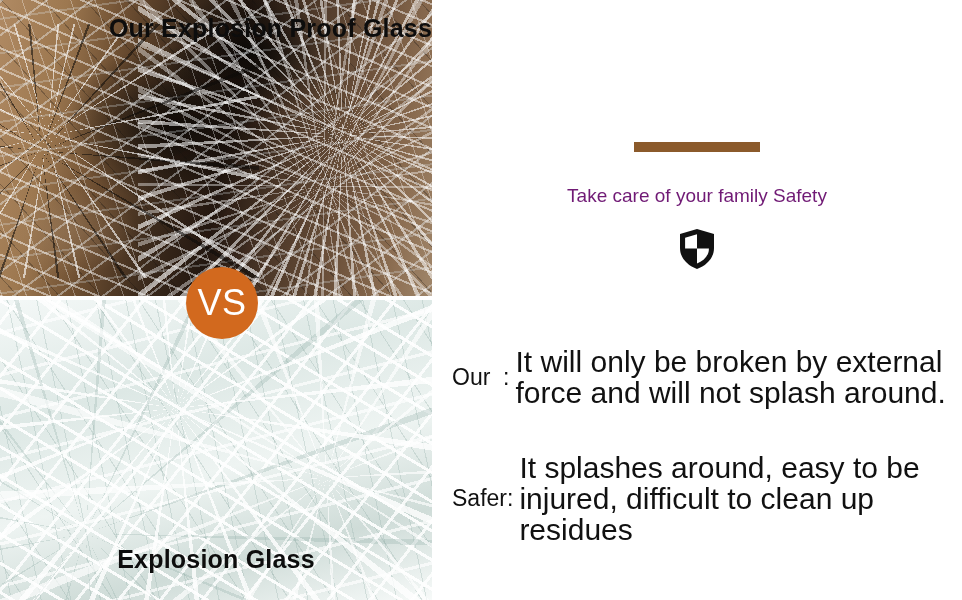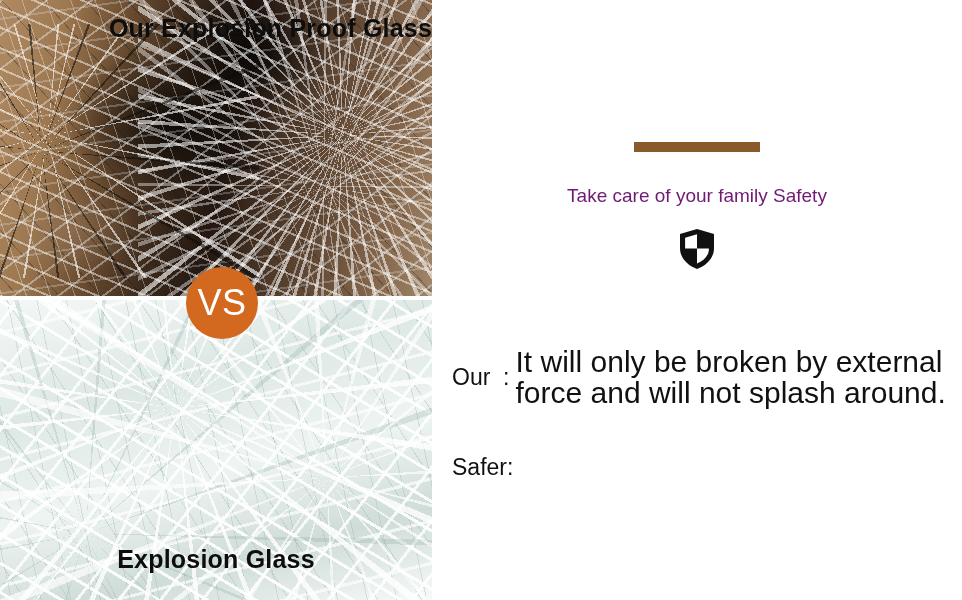--- a/index.html
+++ b/index.html
@@ -331,16 +331,17 @@
       </svg>
     </div>
 
     <div class="statement statement-our">
       <div class="statement-label">Our  :</div>
       <div class="statement-text">It will only be broken by external force and will not splash around.</div>
     </div>
 
     <div class="statement statement-other">
       <div class="statement-label">Safer:</div>
+      <div class="statement-text">It splashes around, easy to be injured, difficult to clean up residues</div>
     </div>
 
   </div>
 </div>
 
 </body></html>

